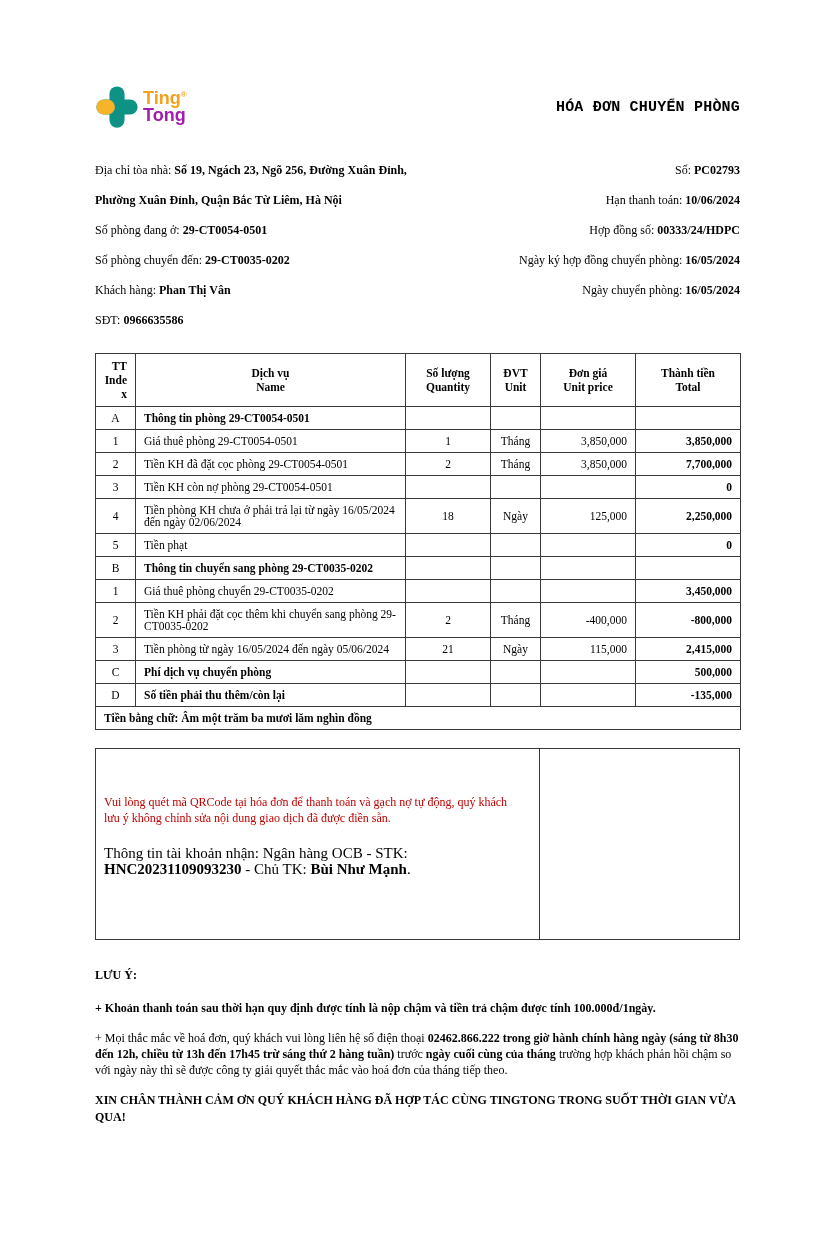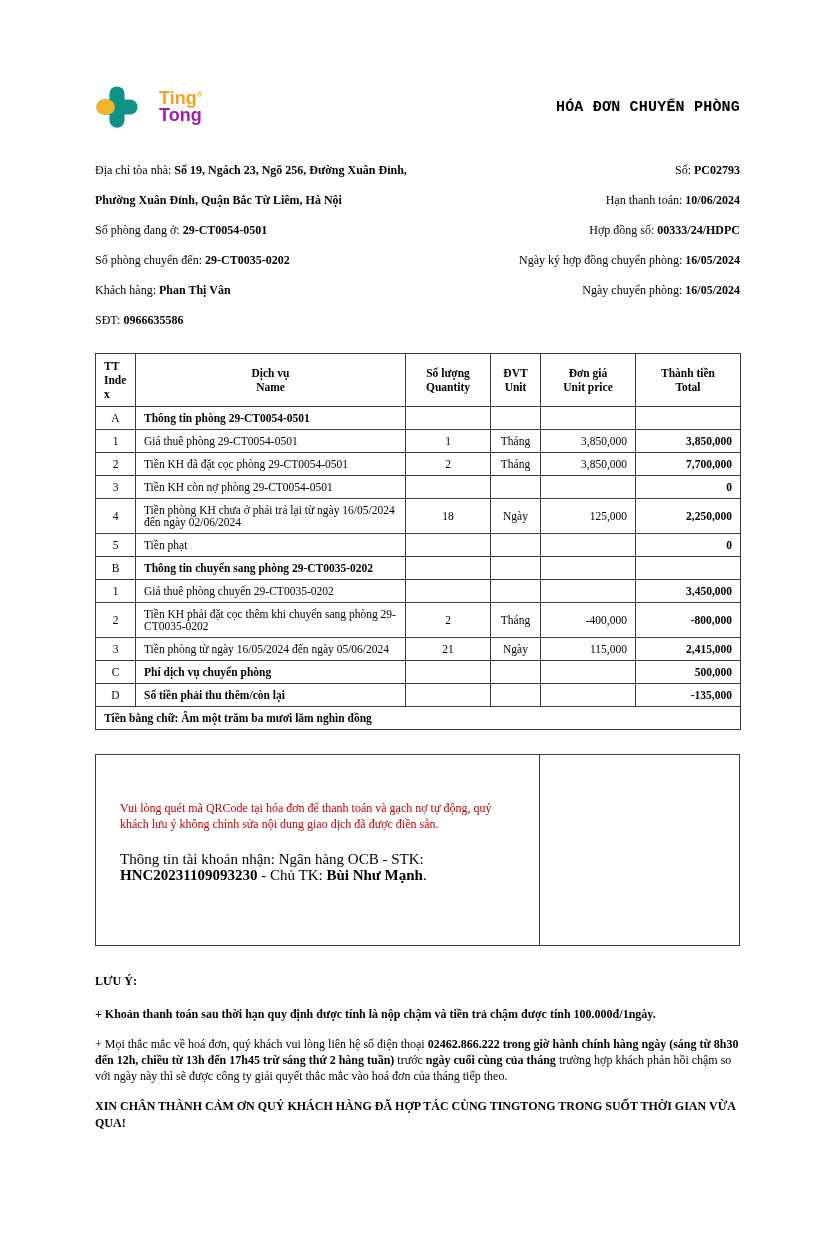--- a/index.html
+++ b/index.html
@@ -6,51 +6,51 @@
   html,body { background:#ffffff; }
   body {
     width:817px; height:1249px;
     font-family:"Liberation Serif", serif;
     color:#000;
   }
   .page { width:817px; height:1249px; padding:85px 77px 0 95px; background:#fff; overflow:hidden; }
 
   
   .header-row { display:flex; justify-content:space-between; align-items:center; }
-  .logo { display:flex; align-items:center; gap:20px; }
+  .logo { display:flex; align-items:center; gap:4px; }
   .logo-mark svg { display:block; }
   .brand-text { font-family:"Liberation Sans", sans-serif; font-weight:bold; font-size:18px; line-height:0.95; }
   .brand-ting { color:#f2a31b; }
   .brand-tong { color:#a21caf; }
   .brand-reg { font-size:8px; vertical-align:super; color:#f2a31b; }
   .doc-title { font-size:15px; font-weight:bold; letter-spacing:0.2px;font-family:Liberation Mono, monospace; }
 
   
   .meta-row { display:flex; justify-content:space-between; margin-top:26px; }
   .meta-left { max-width:352px; }
   .meta-right { text-align:right; }
   .meta-line { font-size:12px; line-height:30px; }
   .meta-line b { font-weight:bold; }
 
   
   .table-wrap { margin-top:18px; }
   table.invoice { border-collapse:collapse; width:100%; table-layout:fixed; }
   .invoice th, .invoice td { border:1px solid #3a3a3a; font-size:11.5px; padding:5px 8px; vertical-align:middle; word-wrap:break-word; }
   .invoice th { text-align:center; font-weight:bold; line-height:14px; }
-  .invoice th.col-tt { text-align:left; }
+  .invoice th.col-tt { text-align:right; }
   td.col-tt { text-align:center; }
   td.col-qty { text-align:center; }
   td.col-unit { text-align:center; }
   td.col-price { text-align:right; }
   td.col-total { text-align:right; font-weight:bold; }
   .section-row td.col-name { font-weight:bold; }
   .words-cell { font-weight:bold; font-size:12px; padding:5px 8px; }
 
   
-  .qr-box { border:1px solid #3a3a3a; margin-top:24px; height:192px; display:flex;padding-left:16px; }
+  .qr-box { border:1px solid #3a3a3a; margin-top:18px; height:192px; display:flex; }
   .qr-left { flex:1; padding:46px 16px 0 8px; }
   .qr-right { width:200px; border-left:1px solid #3a3a3a; }
   .qr-warning { color:#c00000; font-size:12px; line-height:15.5px; margin-bottom:20px; }
   .qr-account { font-size:15px; line-height:15.5px; }
 
   
   .notes { margin-top:28px; font-size:12px; }
   .notes-heading { font-weight:bold; margin-bottom:17px; }
   .note { line-height:16px; margin-bottom:14px; }
   .note-bold { font-weight:bold; }

